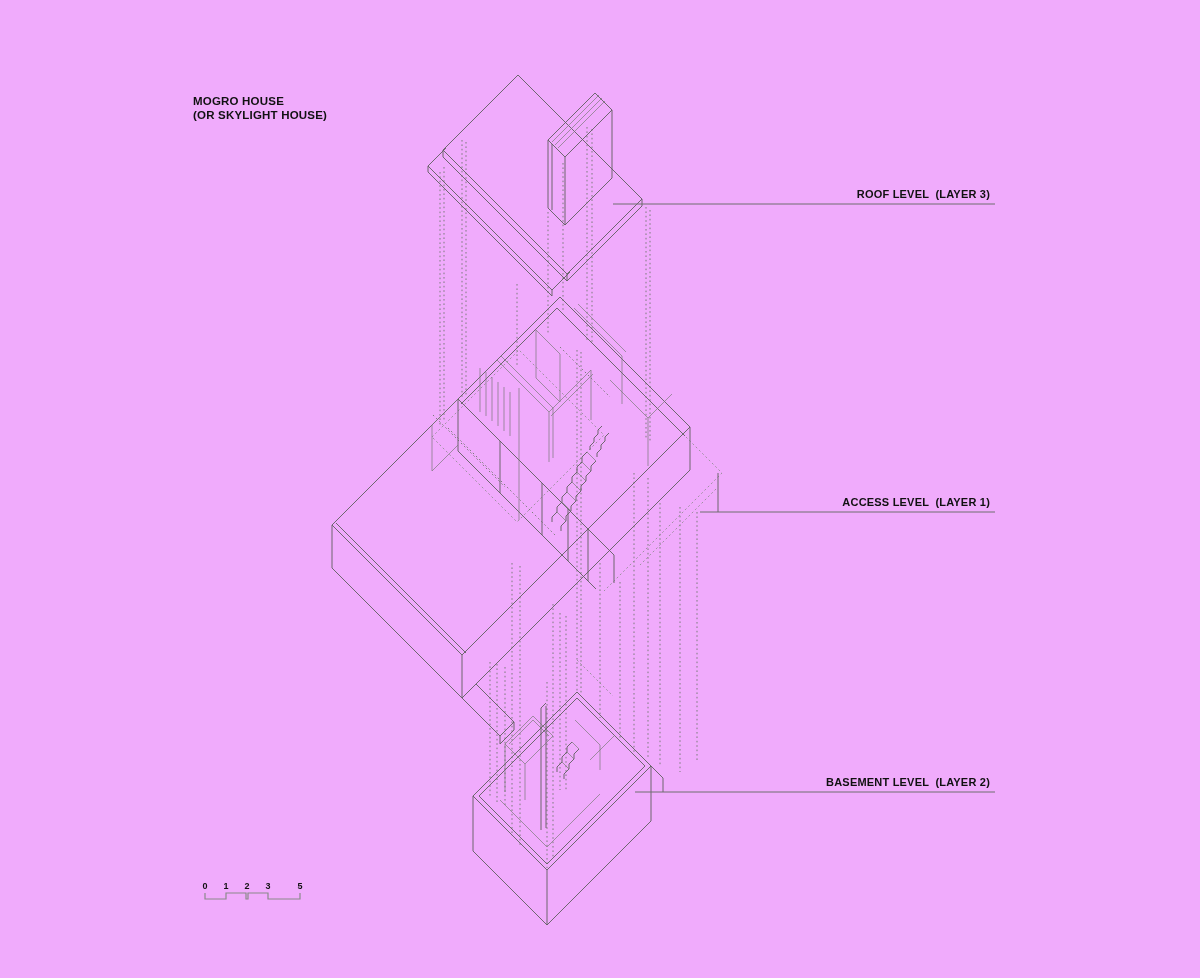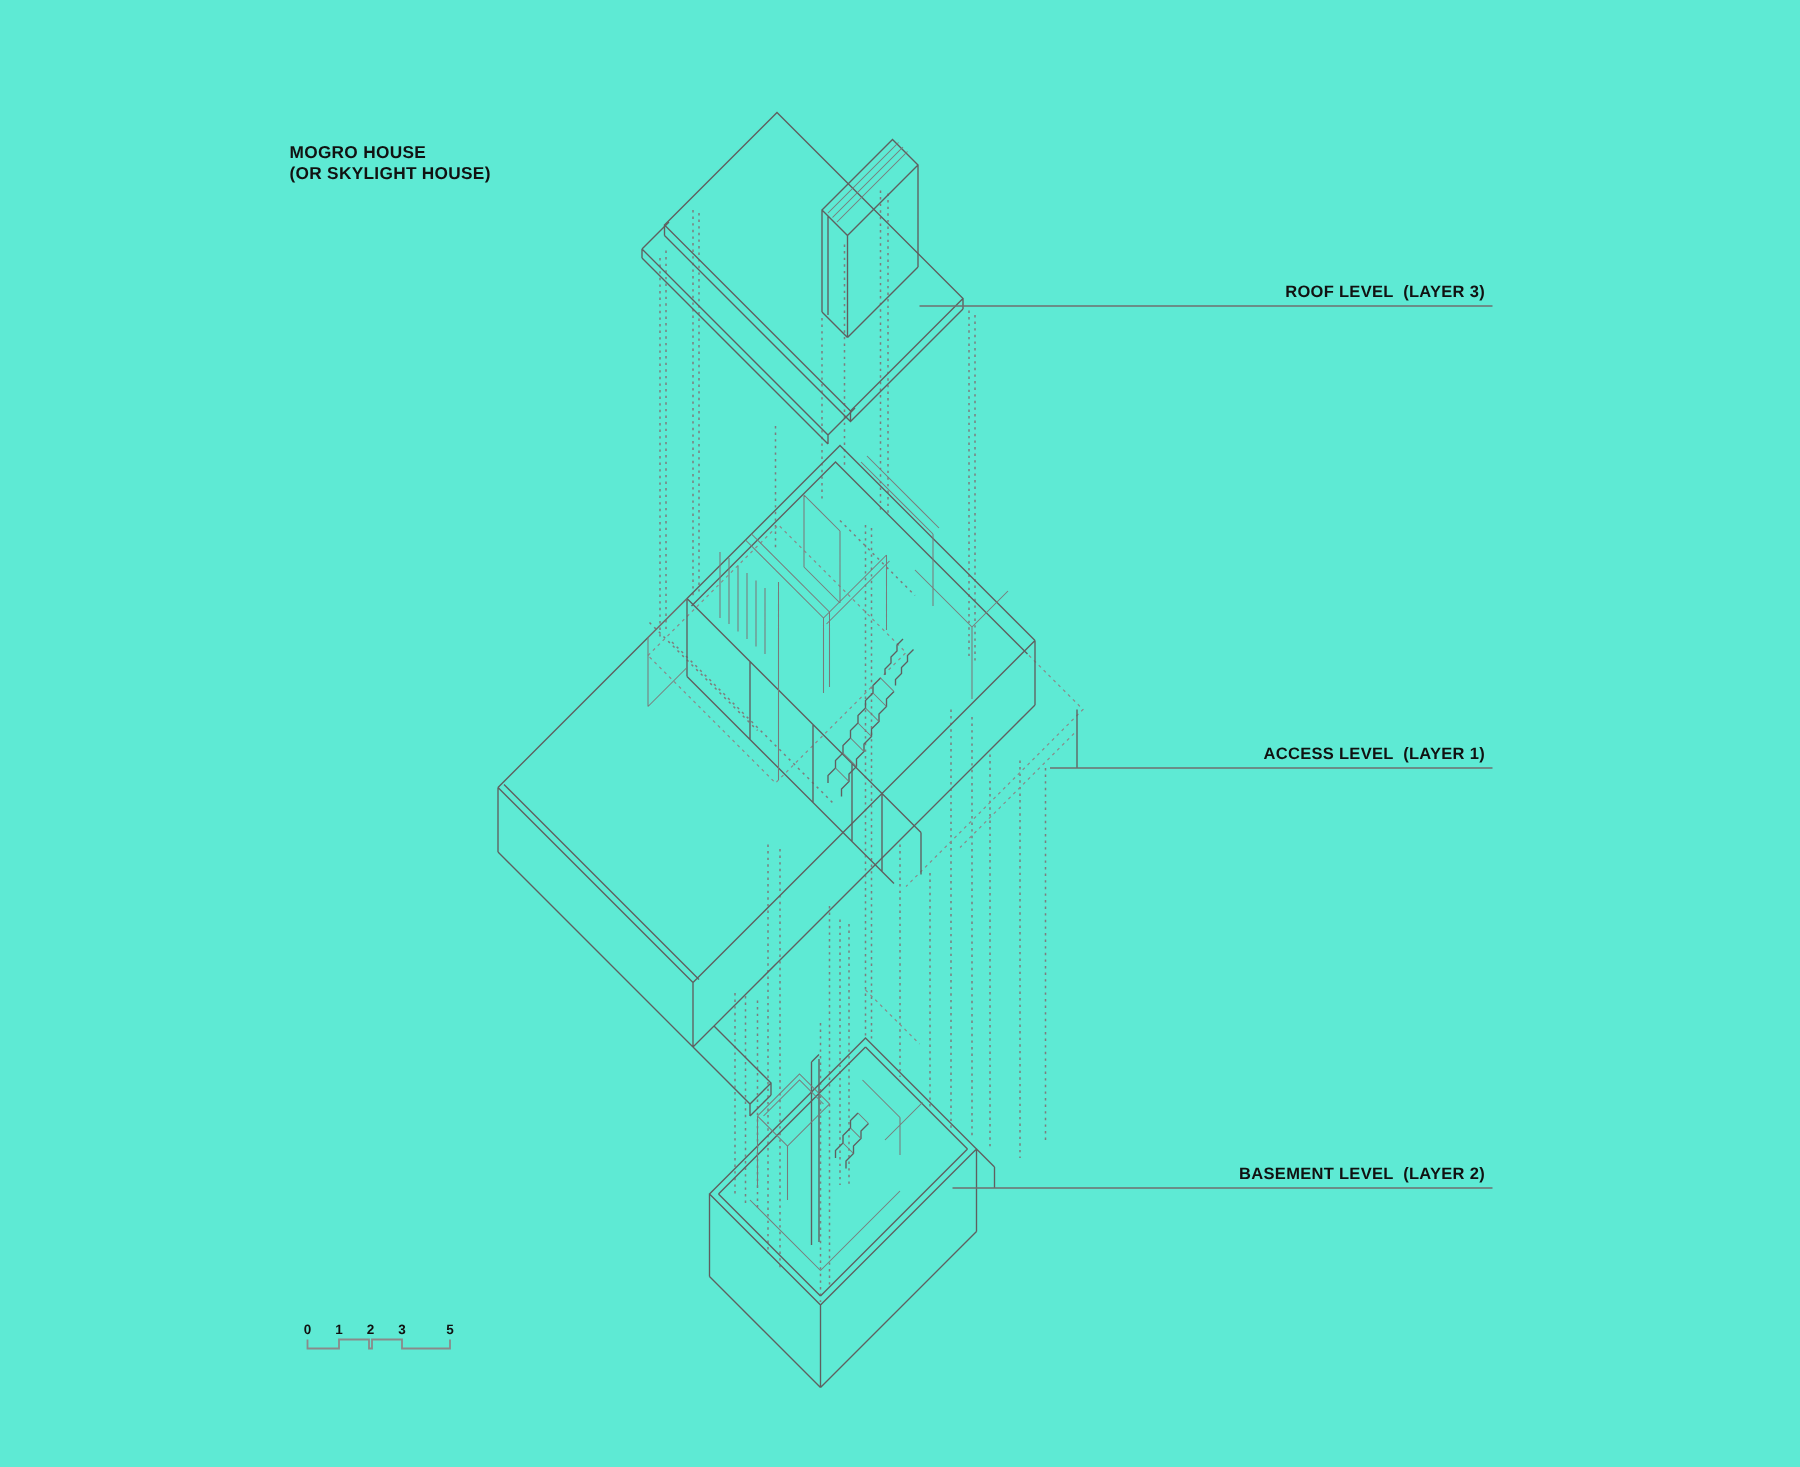--- a/index.html
+++ b/index.html
@@ -1,16 +1,16 @@
 <!DOCTYPE html>
 <html><head>
 <meta charset="utf-8">
 <style>
   html,body{margin:0;padding:0;background:#fff;}
-  .page{position:relative;width:1200px;height:978px;background:#5eead4;overflow:hidden;
+  .page{position:relative;width:1200px;height:978px;background:#f0abfc;overflow:hidden;
         font-family:"Liberation Sans",sans-serif;}
   svg{position:absolute;left:0;top:0;}
   svg text{white-space:pre;fill:#111;font-family:"Liberation Sans",sans-serif;font-weight:bold;}
   .lvl-label{font-size:11px;letter-spacing:.2px;}
   .title-txt{font-size:11.5px;letter-spacing:.2px;}
   .scale-num{font-size:9px;}
   .ln{fill:none;stroke:#5f5f5f;stroke-width:.9;}
   .ln2{fill:none;stroke:#7a7a7a;stroke-width:.7;}
   .dots{fill:none;stroke:#7d7d7d;stroke-width:1;stroke-dasharray:1.6 2.8;}
   .dash{fill:none;stroke:#8a8a8a;stroke-width:.8;stroke-dasharray:2 2.6;}

